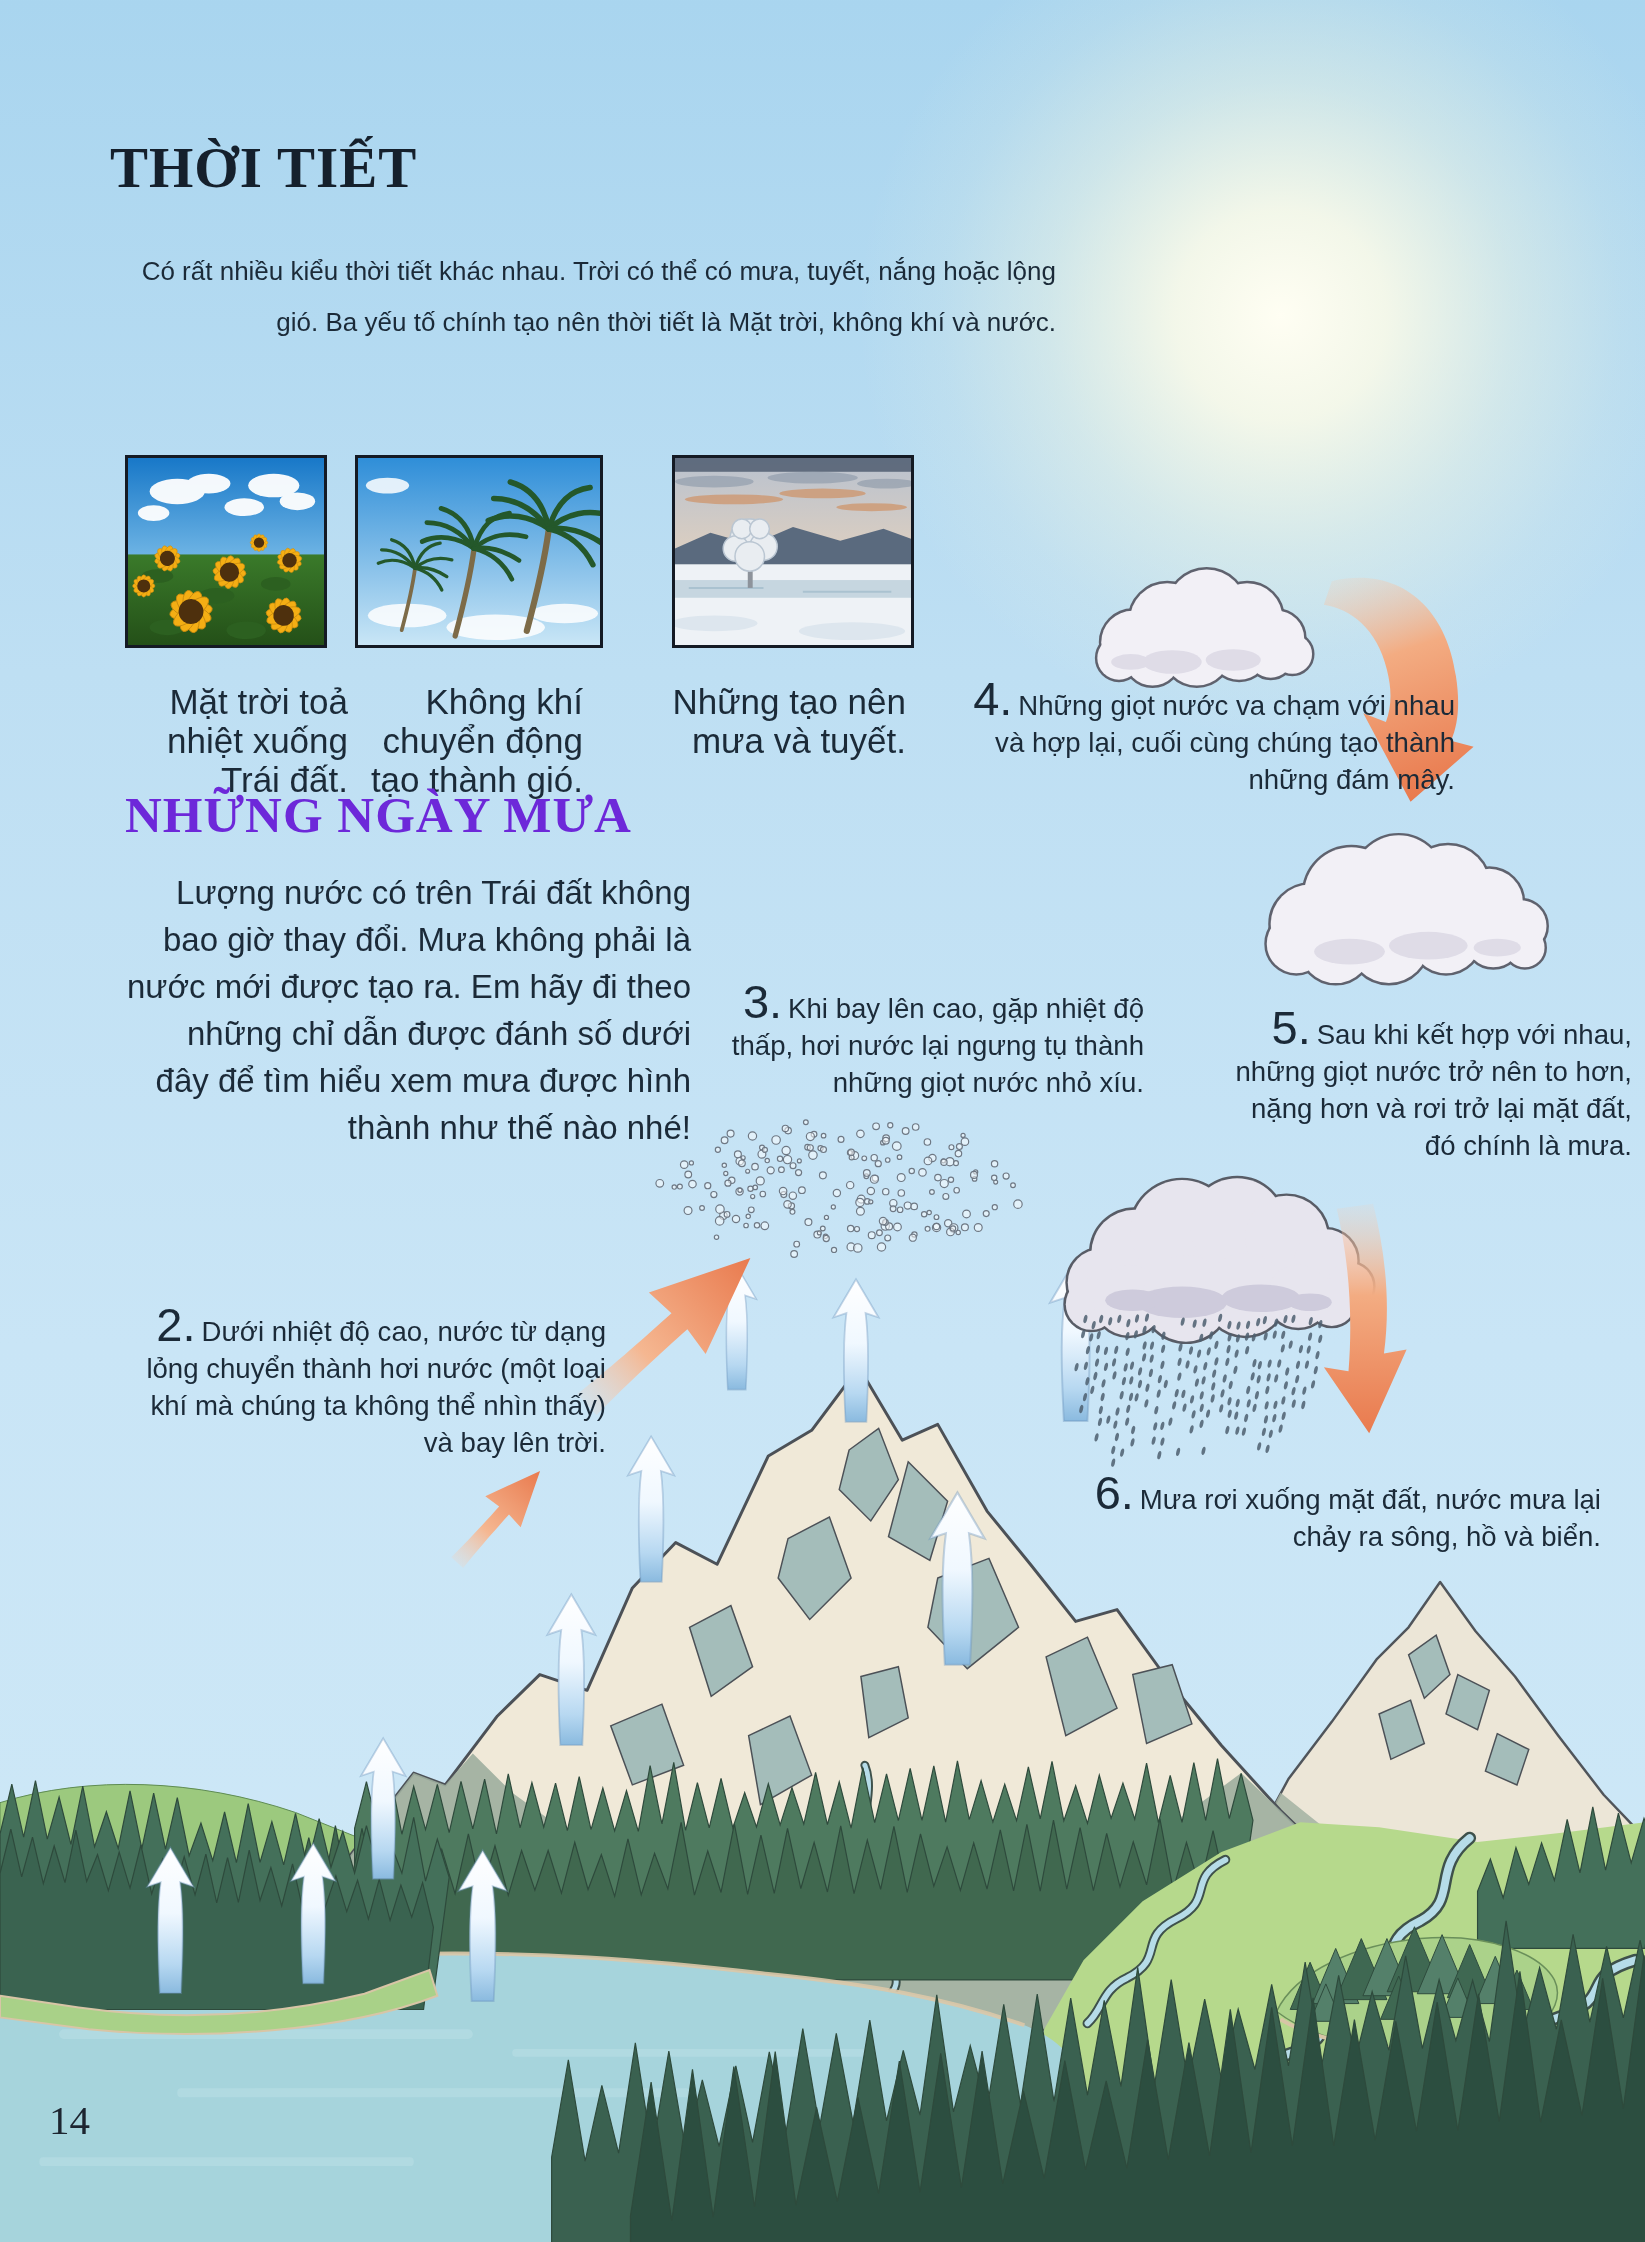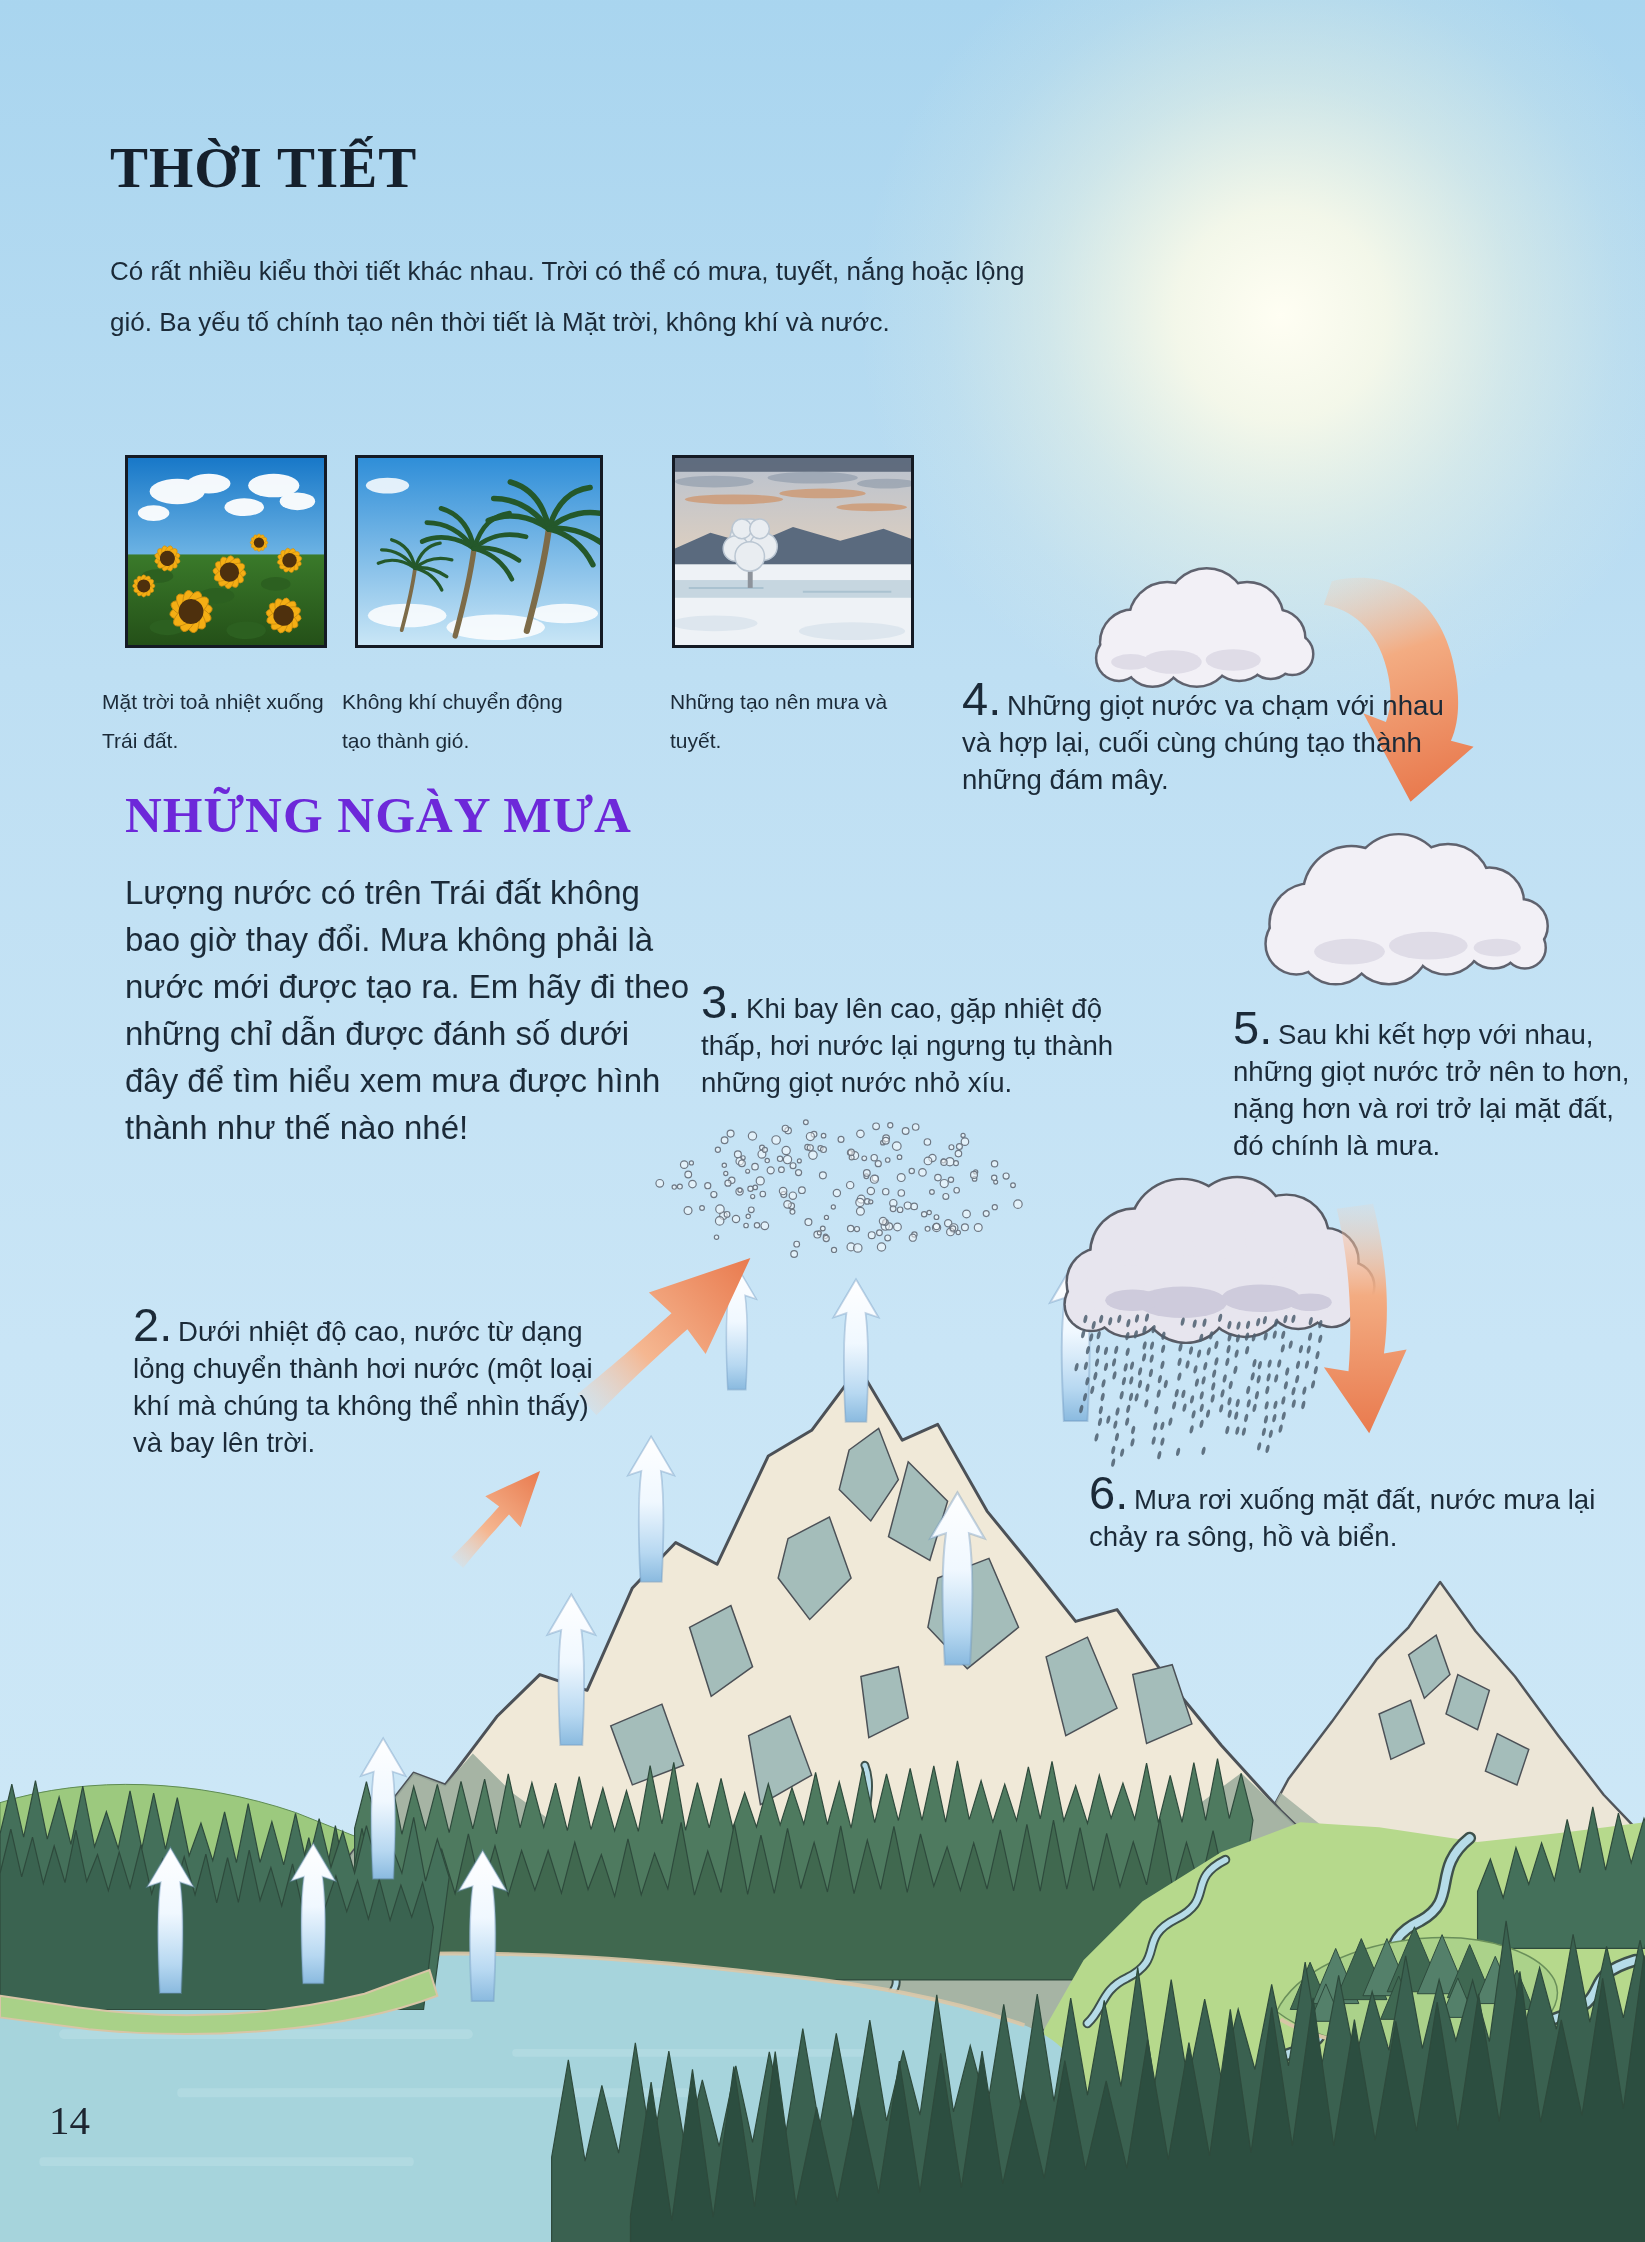--- a/index.html
+++ b/index.html
@@ -1,30 +1,30 @@
 <!DOCTYPE html>
 <html><head>
 <meta charset="utf-8">
 <style>
   html,body{margin:0;padding:0;background:#9fb9c9;}
   .page{
     position:relative;width:1645px;height:2242px;overflow:hidden;
     font-family:"Liberation Sans","DejaVu Sans",sans-serif;color:#1b2a38;
-    background:#bedff2;margin:0 auto;
+    background:#bedff2;margin:0 auto;text-align:right;
   }
   svg.scene{position:absolute;left:0;top:0;width:1645px;height:2242px;display:block;}
   .abs{position:absolute;}
   .title{
     left:110px;top:138px;font-family:"Liberation Serif","DejaVu Serif",serif;
     font-weight:bold;font-size:57px;line-height:1.05;color:#15202c;letter-spacing:1px;
   }
   .intro{left:110px;top:246px;width:946px;font-size:26px;line-height:51px;}
   .photo{border:3px solid #141a24;box-sizing:border-box;background:#9cc4e0;top:455px;height:193px;}
   .photo svg{display:block;width:100%;height:100%;}
-  .caption{top:682px;font-size:21px;line-height:39px;}
+  .caption{top:682px;font-size:35px;line-height:39px;}
   .section-heading{
     left:125px;top:786px;font-family:"Liberation Serif","DejaVu Serif",serif;
     font-weight:bold;font-size:51px;color:#6d28d9;letter-spacing:1px;
   }
   .section-body{left:125px;top:869px;width:566px;font-size:33px;line-height:47px;}
   .step{position:absolute;font-size:27.6px;line-height:37px;}
   .step-num{font-size:47px;line-height:37px;margin-right:5.9px;}
   .page-number{
     left:49px;top:2096px;font-family:"Liberation Serif","DejaVu Serif",serif;
     font-size:41px;color:#1d2530;

